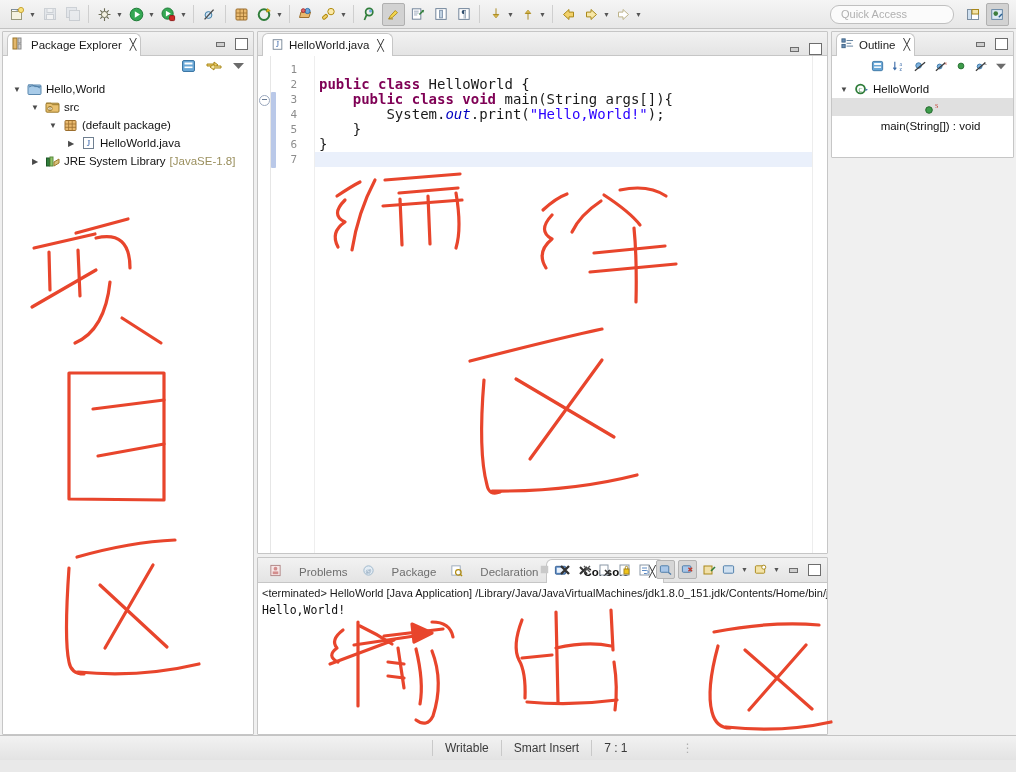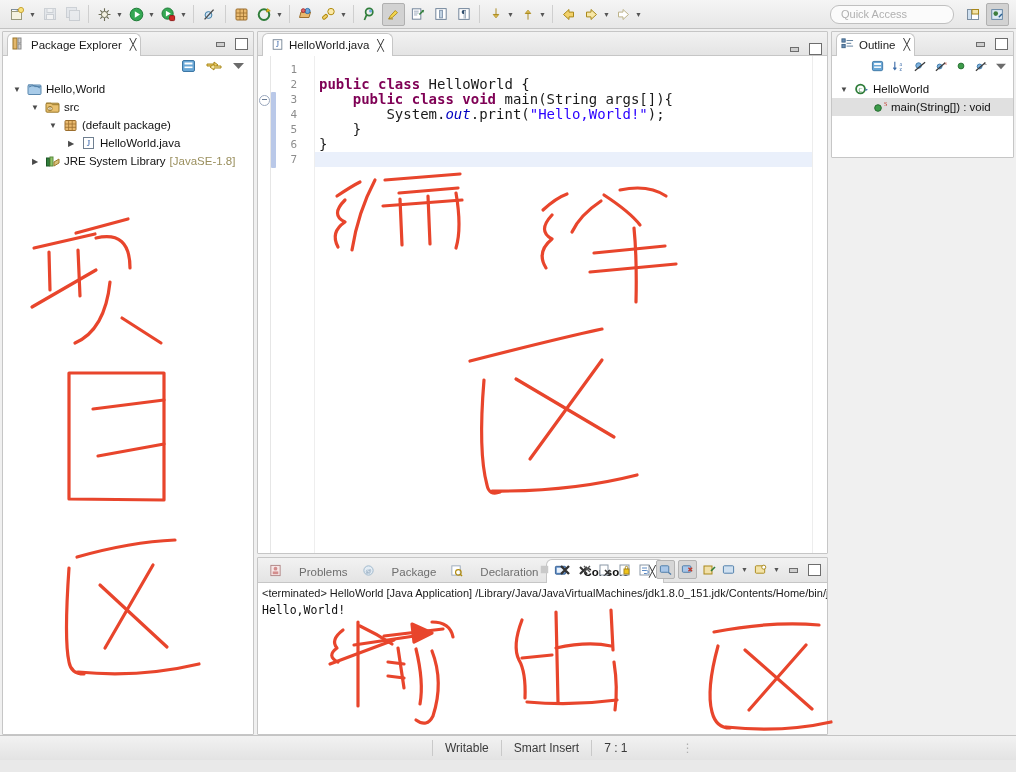--- a/index.html
+++ b/index.html
@@ -874,21 +874,21 @@
             <span class="twist">▼</span>
             <span class="ficon">
               <svg width="16" height="14" viewBox="0 0 16 14">
                 <circle cx="6.5" cy="7" r="4.4" fill="none" stroke="#2f7d3a" stroke-width="1.8"></circle>
                 <text x="6.5" y="9.6" font-size="6" text-anchor="middle" fill="#2f7d3a" font-family="serif">C</text>
                 <path d="M11.5 6.5 l2.5 1.3 -2.5 1.3z" fill="#3a6aa8"></path>
               </svg>
             </span>
             <span class="tlabel">HelloWorld</span>
           </div>
-          <div class="tnode" style="padding-left:24px;background:#e0e0e0;">
+          <div class="tnode" style="padding-left:16px;background:#e0e0e0;flex-direction:column;">
             <span class="twist"></span>
             <span class="ficon">
               <svg width="18" height="14" viewBox="0 0 18 14">
                 <circle cx="6" cy="8" r="3.3" fill="#3d9c4a" stroke="#256b2f"></circle>
                 <text x="12" y="6" font-size="6" fill="#c0392b" font-family="serif">S</text>
               </svg>
             </span>
             <span class="tlabel">main(String[]) : void</span>
           </div>
         </div>

